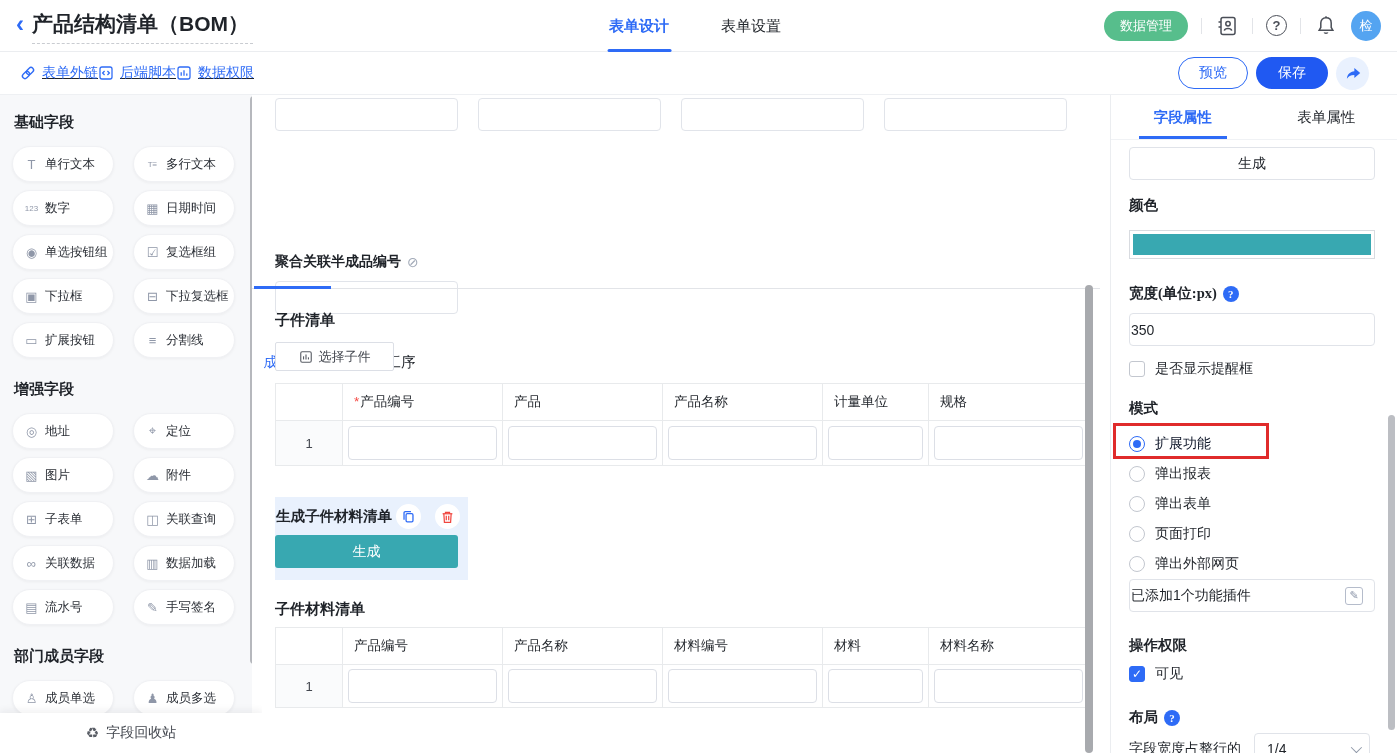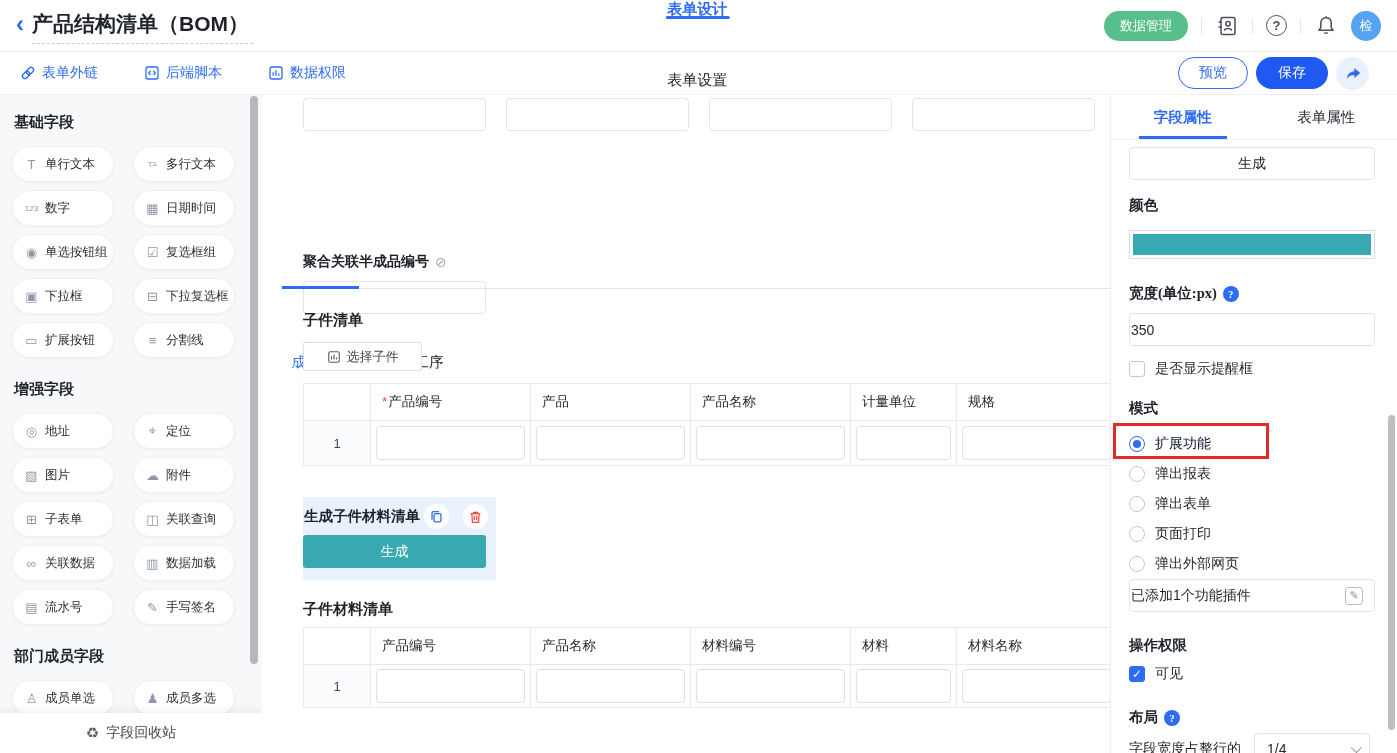--- a/index.html
+++ b/index.html
@@ -5,38 +5,38 @@
   * { box-sizing: border-box; margin: 0; padding: 0; }
   html,body { width:1397px; height:753px; overflow:hidden; }
   body { font-family:"Liberation Sans","DejaVu Sans",sans-serif; background:#fff; color:#1f2329; position:relative; }
 
   
   .header { position:absolute; top:0; left:0; width:1397px; height:52px; background:#fff;
             border-bottom:1px solid #ebedf0; display:flex; align-items:center; z-index:30; }
   .hdr-left { display:flex; align-items:center; padding-left:16px; gap:8px; }
   .back { color:#2e6bf6; font-size:24px; line-height:20px; font-weight:bold; cursor:pointer; margin-top:-4px; }
   .title { font-size:21px; font-weight:bold; color:#1f2329; border-bottom:1px dashed #c9ccd1; padding:2px 4px 5px 0; }
-  .hdr-tabs { position:absolute; left:50%; transform:translateX(-52%); top:0; height:52px; display:flex; gap:52px;flex-direction:column; }
+  .hdr-tabs { position:absolute; left:50%; transform:translateX(-52%); top:0; height:52px; display:flex; gap:52px; }
   .hdr-tab { height:52px; display:flex; align-items:center; font-size:15px; color:#1f2329; cursor:pointer; position:relative; }
   .hdr-tab.active { color:#2e6bf6; font-weight:bold; }
   .hdr-tab.active::after { content:""; position:absolute; bottom:0; left:50%; transform:translateX(-50%); width:64px; height:3px; background:#2e6bf6; border-radius:2px; }
   .hdr-right { margin-left:auto; display:flex; align-items:center; gap:13px; padding-right:16px; }
   .pill-green { background:#57be8c; color:#fff; font-size:13px; height:30px; padding:0 16px; border-radius:15px;
                 display:flex; align-items:center; cursor:pointer; }
   .vdiv { width:1px; height:16px; background:#e2e4e8; }
   .ic-btn { width:24px; height:24px; display:flex; align-items:center; justify-content:center; cursor:pointer; }
   .help-circle { width:21px; height:21px; border:1.6px solid #4a4e57; border-radius:50%; font-size:13px; font-weight:bold;
                  color:#4a4e57; display:flex; align-items:center; justify-content:center; cursor:pointer; }
   .avatar { width:30px; height:30px; border-radius:50%; background:#54a4f1; color:#fff; font-size:13px;
             display:flex; align-items:center; justify-content:center; cursor:pointer; }
 
   
   .toolbar { position:absolute; top:52px; left:0; width:1397px; height:43px; background:#fff;
              border-bottom:1px solid #eef0f3; display:flex; align-items:center; z-index:29; }
-  .tb-left { display:flex; align-items:center; gap:46px; padding-left:20px; }
+  .tb-left { display:flex; align-items:center; padding-left:20px;text-decoration:underline; }
   .tb-link { display:flex; align-items:center; gap:6px; color:#2e6bf6; font-size:14px; cursor:pointer; }
   .tb-right { margin-left:auto; display:flex; align-items:center; gap:8px; padding-right:28px; }
   .btn-outline { height:32px; padding:0 20px; border:1px solid #2e6bf6; color:#2e6bf6; background:#fff;
                  border-radius:16px; font-size:14px; display:flex; align-items:center; cursor:pointer; }
   .btn-solid { height:32px; padding:0 22px; background:#2059f2; color:#fff; border-radius:16px; font-size:14px;
                display:flex; align-items:center; cursor:pointer; }
   .share-circle { width:33px; height:33px; border-radius:50%; background:#e9f1fe; display:flex; align-items:center;
                   justify-content:center; cursor:pointer; }
 
   
@@ -48,21 +48,21 @@
              gap:6px; padding-left:11px; font-size:12.5px; color:#2b2f36; cursor:grab; white-space:nowrap;
              box-shadow:0 1px 3px rgba(31,35,41,0.05); }
   .sb-pill .sb-ic { color:#8f97a8; font-size:13px; width:15px; text-align:center; flex:none; }
   .sb-scroll { position:absolute; right:4px; top:1px; width:8px; height:568px; background:#b6b8bd; border-radius:4px; }
   .sb-footer { position:absolute; bottom:0; left:0; width:262px; height:40px; background:#fff;
                box-shadow:0 -2px 8px rgba(31,35,41,0.07); display:flex; align-items:center; justify-content:center;
                gap:7px; font-size:14px; color:#42464e; cursor:pointer; z-index:5; }
   .recycle-ic { color:#5a5e66; font-size:15px; }
 
   
-  .canvas { position:absolute; top:95px; left:280px; width:848px; height:658px; background:#fff; overflow:hidden;text-decoration:underline; }
+  .canvas { position:absolute; top:95px; left:252px; width:848px; height:658px; background:#fff; overflow:hidden;text-decoration:underline; }
   .input-box { background:#fff; border:1px solid #e1e4ea; border-radius:4px; position:absolute; height:33px; width:183px; }
   .agg-label { position:absolute; left:23px; top:158px; font-size:14px; font-weight:bold; color:#1f2329;
                display:flex; align-items:center; gap:6px; }
   .eye-off { color:#a2aab8; font-size:14px; font-weight:normal; }
   .cv-tabs { position:absolute; left:2px; top:160px; display:flex; gap:17px; }
   .cv-tab { width:77px; text-align:center; font-size:14.5px; color:#1f2329; padding:6px 0 14px 0; cursor:pointer; }
   .cv-tab.active { color:#2e6bf6; }
   .cv-tab-line { position:absolute; left:0; top:193px; width:848px; height:1px; background:#e2e4e8; }
   .cv-tab-active-bar { position:absolute; left:2px; top:191px; width:77px; height:3px; background:#2e6bf6; }
   .cv-sec-title { position:absolute; left:23px; font-size:15px; font-weight:bold; color:#1f2329; }

